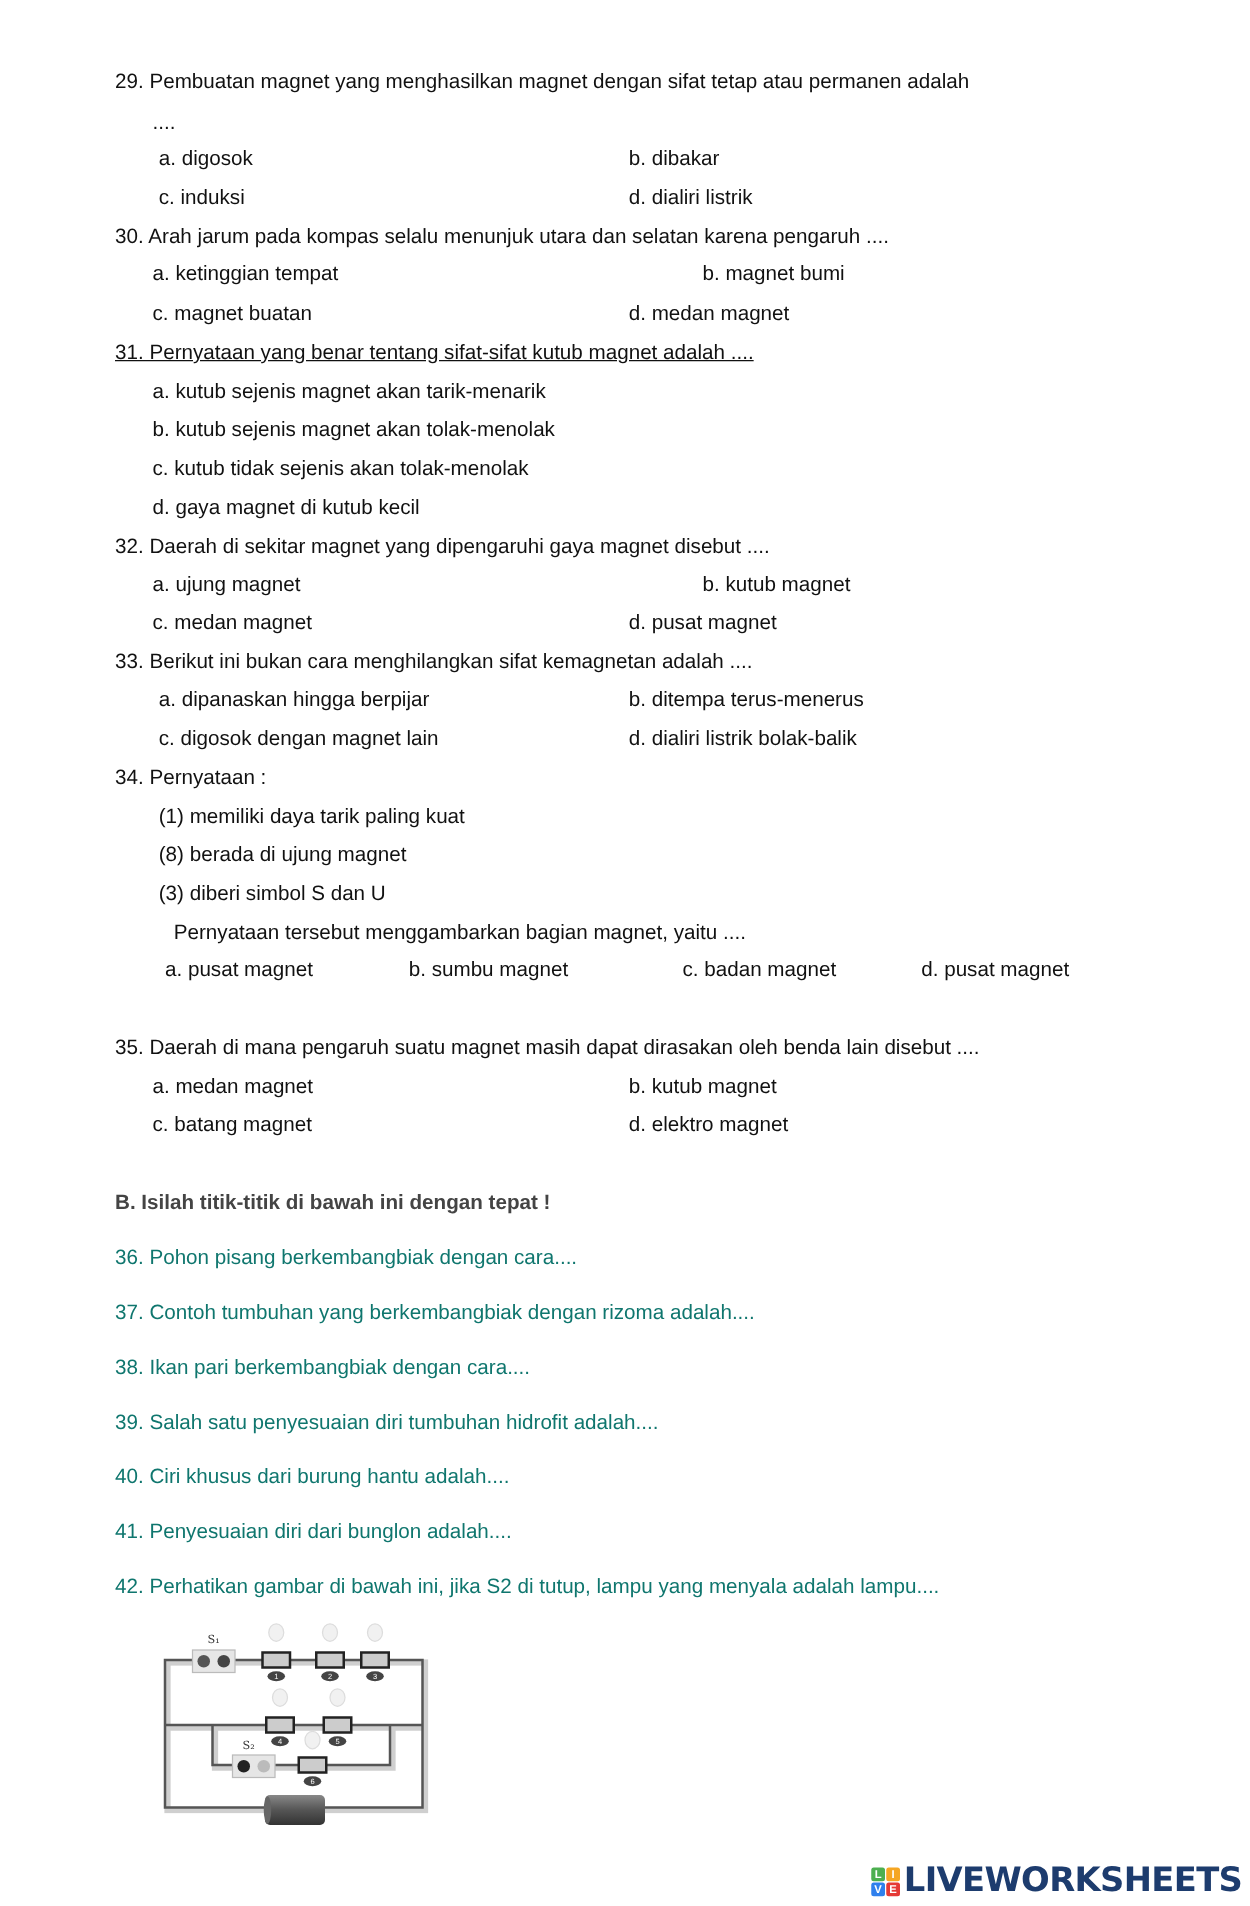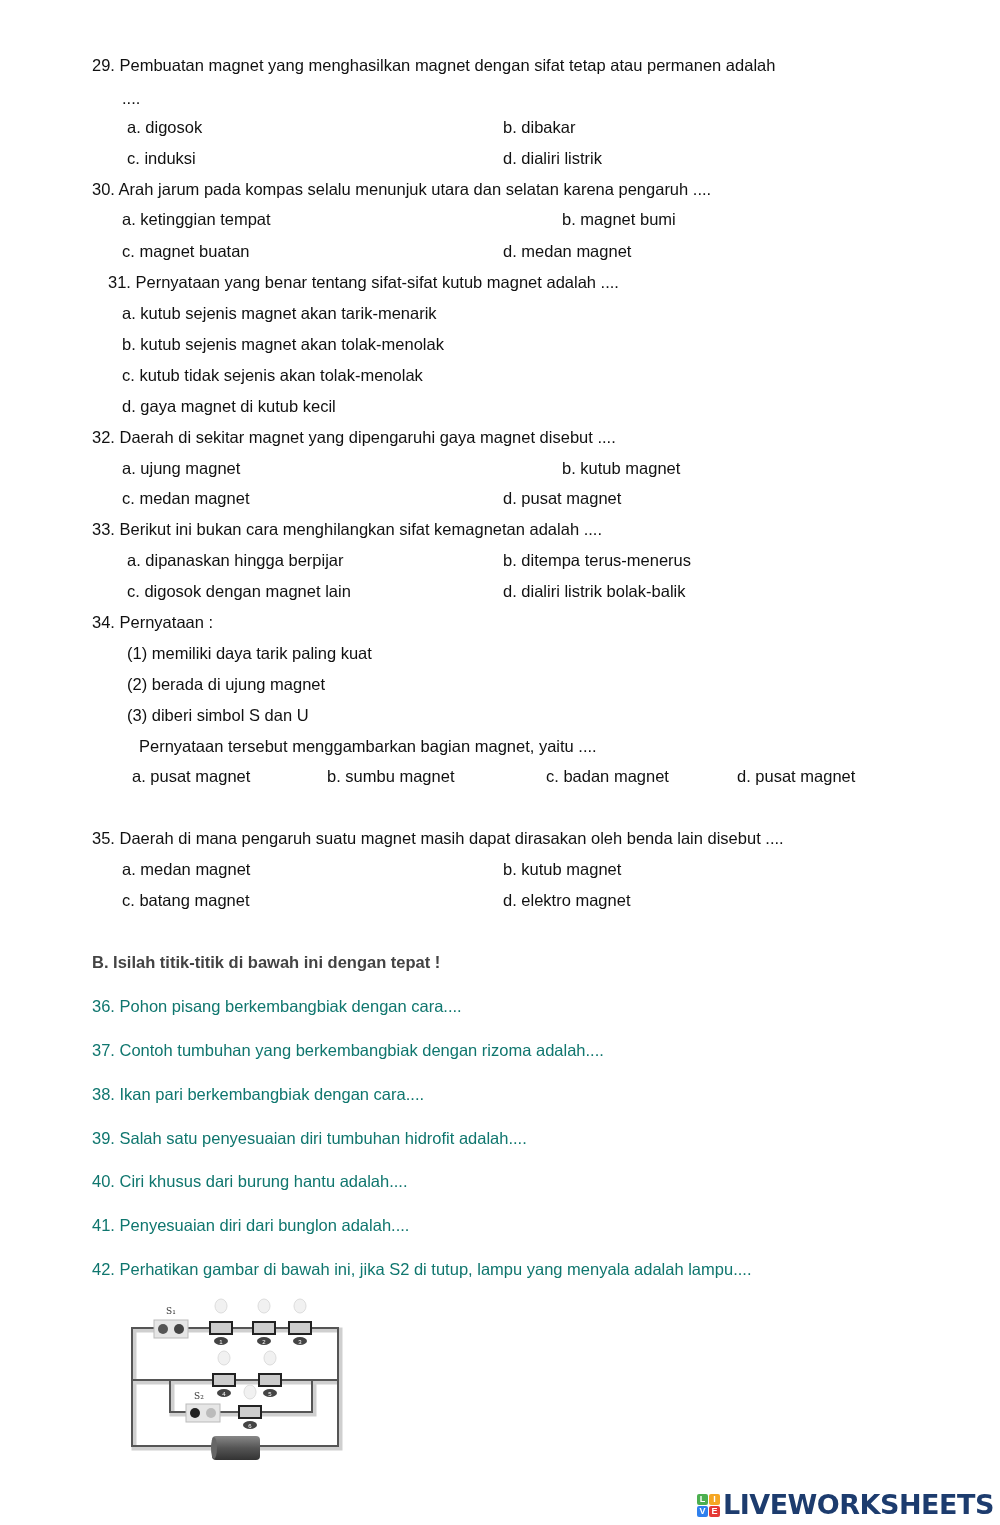--- a/index.html
+++ b/index.html
@@ -32,21 +32,21 @@
 
 <div>
   <div class="abs" style="left:92px;top:179px;">30. Arah jarum pada kompas selalu menunjuk utara dan selatan karena pengaruh ....</div>
   <div class="abs" style="left:122px;top:209px;">a. ketinggian tempat</div>
   <div class="abs" style="left:562px;top:209px;">b. magnet bumi</div>
   <div class="abs" style="left:122px;top:241px;">c. magnet buatan</div>
   <div class="abs" style="left:503px;top:241px;">d. medan magnet</div>
 </div>
 
 <div>
-  <div class="abs" style="left:108px;top:272px;">31. Pernyataan yang benar tentang sifat-sifat kutub magnet adalah ....</div>
+  <div class="abs" style="left:92px;top:272px;text-decoration:underline;">31. Pernyataan yang benar tentang sifat-sifat kutub magnet adalah ....</div>
   <div class="abs" style="left:122px;top:303px;">a. kutub sejenis magnet akan tarik-menarik</div>
   <div class="abs" style="left:122px;top:334px;">b. kutub sejenis magnet akan tolak-menolak</div>
   <div class="abs" style="left:122px;top:365px;">c. kutub tidak sejenis akan tolak-menolak</div>
   <div class="abs" style="left:122px;top:396px;">d. gaya magnet di kutub kecil</div>
 </div>
 
 <div>
   <div class="abs" style="left:92px;top:427px;">32. Daerah di sekitar magnet yang dipengaruhi gaya magnet disebut ....</div>
   <div class="abs" style="left:122px;top:458px;">a. ujung magnet</div>
   <div class="abs" style="left:562px;top:458px;">b. kutub magnet</div>
@@ -58,21 +58,21 @@
   <div class="abs" style="left:92px;top:519px;">33. Berikut ini bukan cara menghilangkan sifat kemagnetan adalah ....</div>
   <div class="abs" style="left:127px;top:550px;">a. dipanaskan hingga berpijar</div>
   <div class="abs" style="left:503px;top:550px;">b. ditempa terus-menerus</div>
   <div class="abs" style="left:127px;top:581px;">c. digosok dengan magnet lain</div>
   <div class="abs" style="left:503px;top:581px;">d. dialiri listrik bolak-balik</div>
 </div>
 
 <div>
   <div class="abs" style="left:92px;top:612px;">34. Pernyataan :</div>
   <div class="abs" style="left:127px;top:643px;">(1) memiliki daya tarik paling kuat</div>
-  <div class="abs" style="left:127px;top:674px;">(2) berada di ujung magnet</div>
+  <div class="abs" style="left:127px;top:674px;">(8) berada di ujung magnet</div>
   <div class="abs" style="left:127px;top:705px;">(3) diberi simbol S dan U</div>
   <div class="abs" style="left:127px;top:736px;margin-left:12px;">Pernyataan tersebut menggambarkan bagian magnet, yaitu ....</div>
   <div class="abs" style="left:132px;top:766px;">a. pusat magnet</div>
   <div class="abs" style="left:327px;top:766px;">b. sumbu magnet</div>
   <div class="abs" style="left:546px;top:766px;">c. badan magnet</div>
   <div class="abs" style="left:737px;top:766px;">d. pusat magnet</div>
 </div>
 
 <div>
   <div class="abs" style="left:92px;top:828px;">35. Daerah di mana pengaruh suatu magnet masih dapat dirasakan oleh benda lain disebut ....</div>

